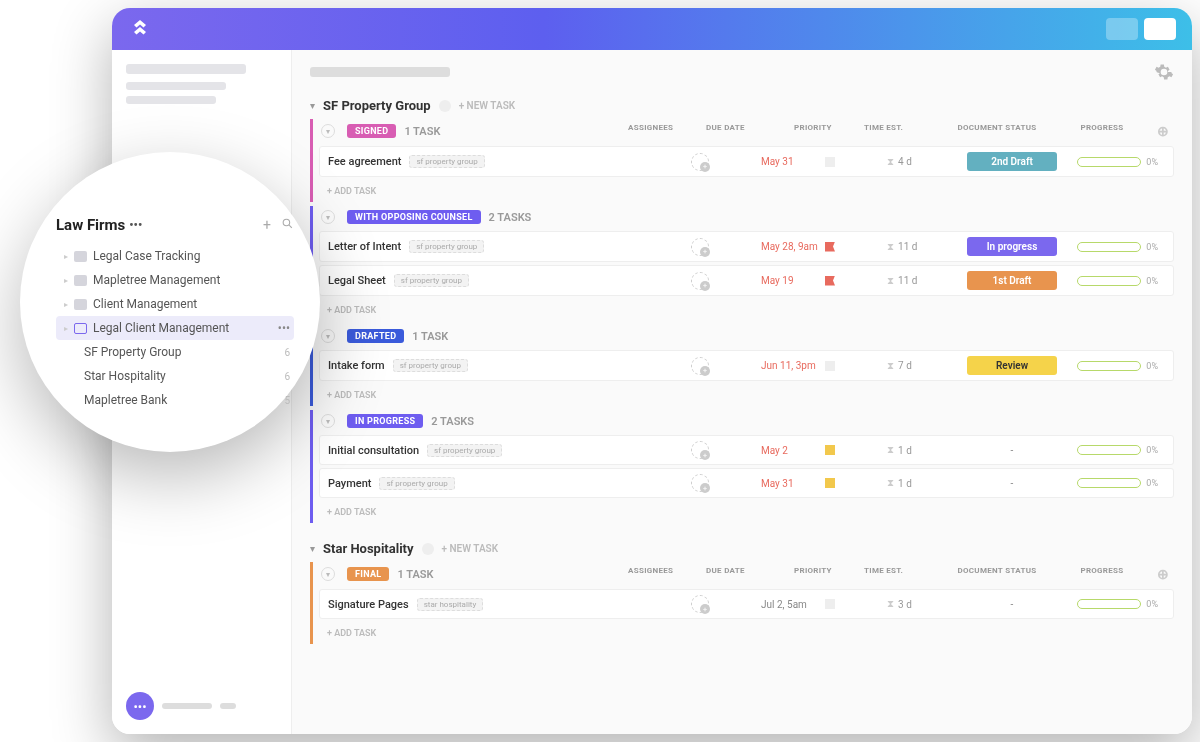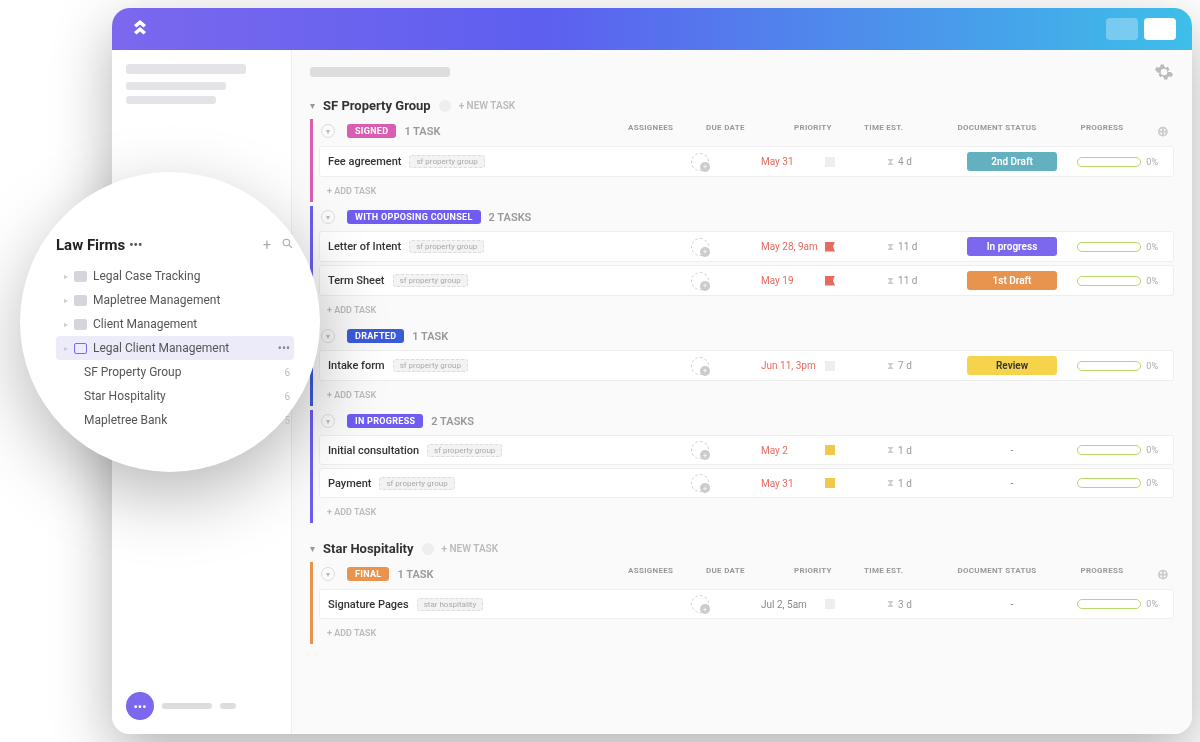--- a/index.html
+++ b/index.html
@@ -86,21 +86,21 @@
 .hourglass { color:#ccc; margin-right:4px; font-size:10px; }
 .doc-chip { padding:4px 10px; border-radius:3px; color:#fff; font-size:10px; font-weight:600; min-width:90px; text-align:center; }
 .prog-bar { width:64px; height:10px; border:1px solid #b7d96a; border-radius:999px; position:relative; }
 .prog-val { position:absolute; right:-18px; top:-1px; font-size:9px; color:#aaa; }
 .add-task { font-size:9px; color:#bbb; font-weight:600; padding:6px 0 6px 14px; }
 .circle-caret { width:14px; height:14px; border:1px solid #ddd; border-radius:50%; display:flex; align-items:center; justify-content:center; font-size:8px; color:#bbb; margin-right:4px; }
 
 
 .popup {
   position:absolute;
-  top:172px; left:20px;
+  top:152px; left:20px;
   width:300px; height:300px;
   background:#fff;
   border-radius:50%;
   box-shadow: 0 24px 70px rgba(0,0,0,0.28);
   padding: 64px 26px 0 36px;
   z-index: 50;
 }
 .popup-head { display:flex; align-items:center; justify-content:space-between; margin-bottom:10px; }
 .popup-title { font-weight:700; font-size:15px; color:#222; display:flex; align-items:center; gap:4px; }
 .popup-dots { color:#555; font-size:12px; }
@@ -221,21 +221,21 @@
                   </span>
           <span class="cell progress">
                     <span class="prog-bar">
                       <span class="prog-val">0%</span>
                     </span>
                   </span>
           <span class="cell plus"></span>
         </div>
               </div>
               <div class="task-row">
-                <span class="task-name">Term Sheet</span>
+                <span class="task-name">Legal Sheet</span>
                 <span class="task-tag">sf property group</span>
         <div class="task-cells">
           <span class="cell assignees">
                     <span class="assignee-ic"></span>
                   </span>
           <span class="cell due">May 19</span>
           <span class="cell priority">
                     <span class="flag on"></span>
                   </span>
           <span class="cell time"><span class="hourglass">⧗</span>11 d</span>

